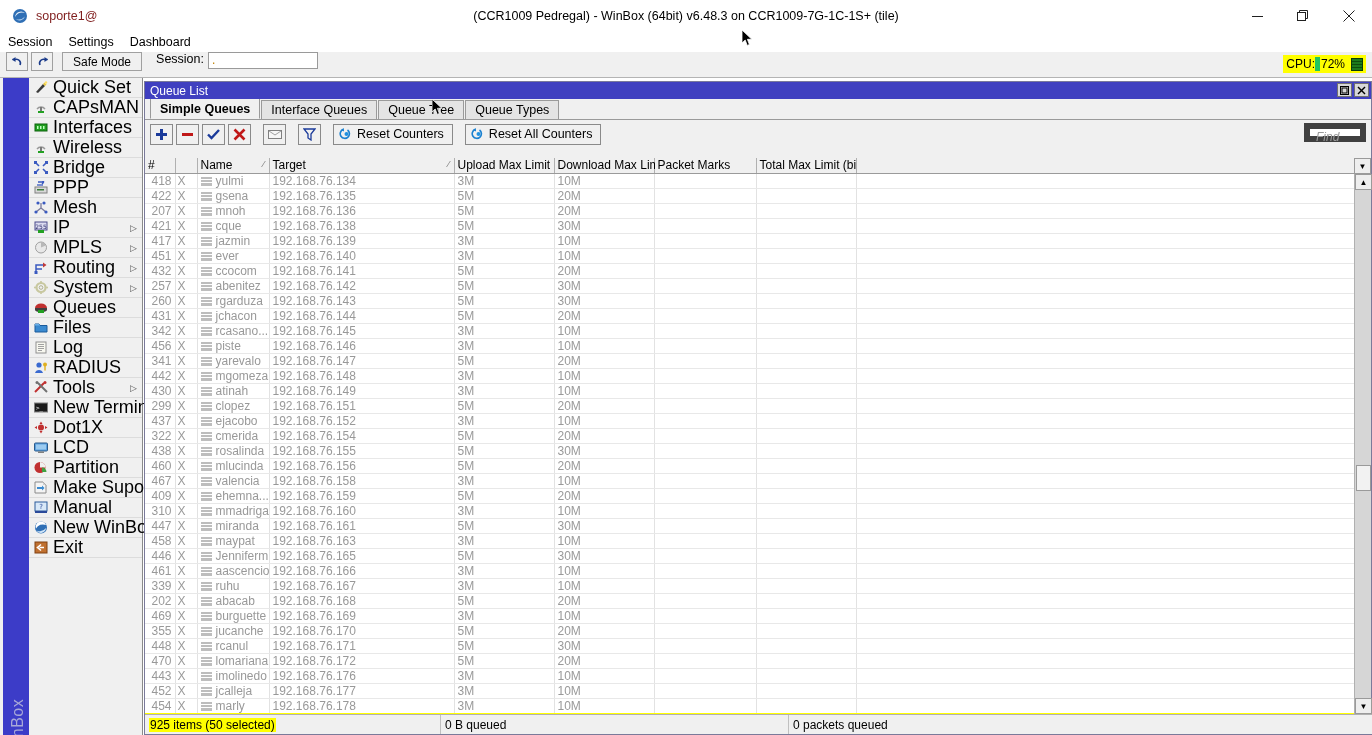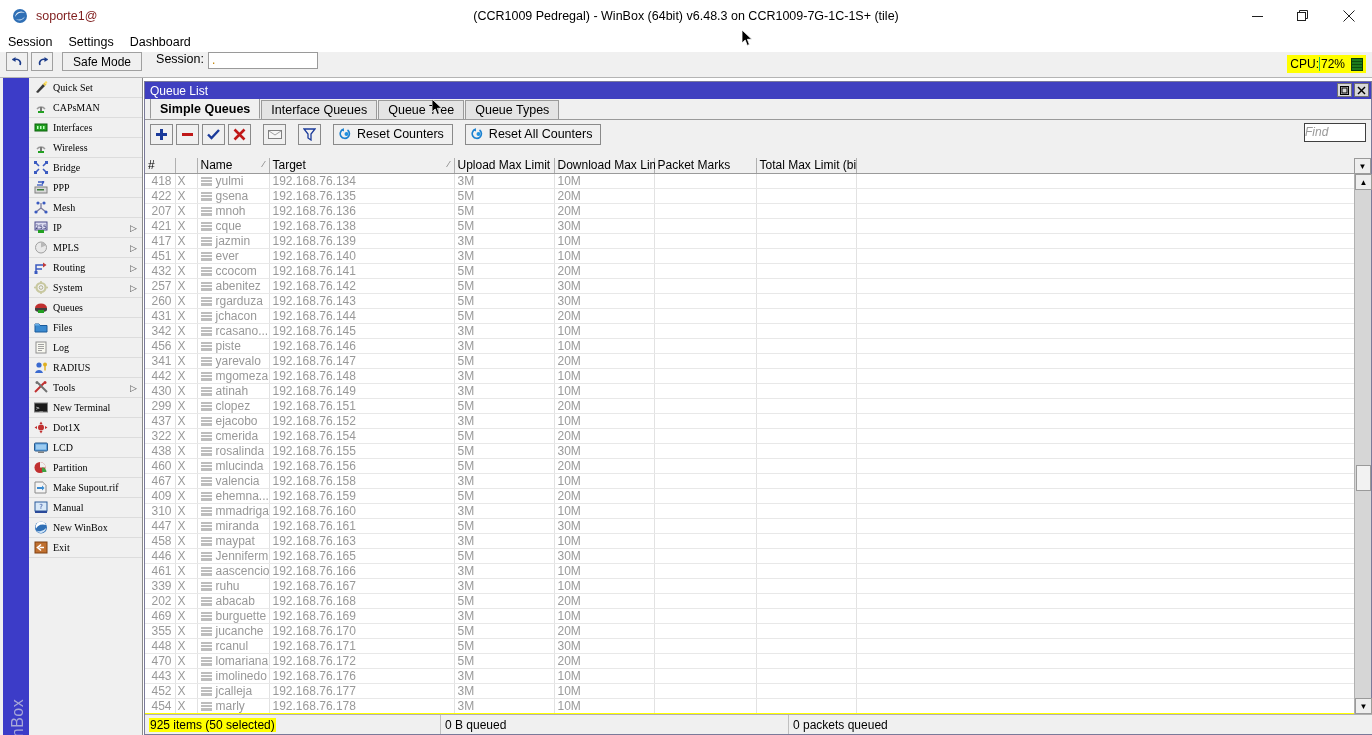--- a/index.html
+++ b/index.html
@@ -60,21 +60,21 @@
   .sess-label { font-size: 12.5px; color: #000; margin-right: 4px; }
   .sess-input {
     width: 110px; height: 17px; background: #ffffff; border: 1px solid #9a9a9a;
     font-size: 12px; color: #c08000; padding-left: 3px; line-height: 15px;
   }
   .cpu-box {
     position: absolute; right: 6px; top: 3px; height: 18px;
     background: #ffff00; display: flex; align-items: center; padding: 0 3px;
     font-size: 12px; color: #000;
   }
-  .cpu-val { color: #000; background: #ffff00; padding: 0 1px; border-left: 1px solid #22c55e;}
+  .cpu-val { color: #000; background: #ffff00; padding: 0 1px; border-left: 5px solid #22c55e;}
   .cpu-bars { width: 12px; height: 13px; margin-left: 5px; background:#1c7a1c;
      background-image: repeating-linear-gradient(to bottom, #1c7a1c 0 2px, #0d4d0d 2px 3px);
      border: 1px solid #0a3a0a; }
 
   
   .sidebar {
     position: absolute; left: 0; top: 78px; width: 143px; height: 657px;
     background: #f0f0f0; border-right: 1px solid #8a8a8a;
   }
   .side-band {
@@ -90,21 +90,21 @@
     font-family: "Liberation Sans", sans-serif;
   }
   .side-list { position: absolute; left: 29px; top: 0; width: 113px; }
   .side-item {
     height: 20px; display: flex; align-items: center;
     border-bottom: 1px solid #dcdcdc; background: #f0f0f0;
     padding-left: 4px; position: relative;
   }
   .side-ico { width: 15px; height: 15px; margin-right: 5px; flex: 0 0 auto;
               display:flex; align-items:center; justify-content:center; }
-  .side-lbl { font-size: 10px; color: #000; white-space: nowrap; font-family: Liberation Serif, serif; }
+  .side-lbl { font-size: 18px; color: #000; white-space: nowrap; }
   .side-arrow { position: absolute; right: 5px; top: 5px; font-size: 9px; color: #555; }
 
   
   .child-win {
     position: absolute; left: 144px; top: 81px; width: 1228px; height: 654px;
     background: #f0f0f0; border: 1px solid #7a7a9a;
   }
   .child-title {
     height: 17px; background: #4040c0; color: #fff;
     display: flex; align-items: center; padding-left: 5px;
@@ -132,22 +132,22 @@
     height: 21px; min-width: 23px; margin-right: 3px;
     background: #f0f0f0; border: 1px solid #8a8a8a;
     display: flex; align-items: center; justify-content: center;
     font-size: 13px; padding: 0 3px;
   }
   .act-btn.wide { padding: 0 8px 0 5px; font-size: 12.5px; }
   .act-btn.gap { margin-left: 9px; }
   .act-lbl { margin-left: 4px; color: #000; font-size: 12.5px; }
   .find-box {
     position: absolute; right: 5px; top: 3px; width: 62px; height: 19px;
-    background: #fff; border: 1px solid #404040; color: #9a9a9a;
-    font-style: italic; font-size: 12px; padding-left: 0; line-height: 17px;
+    background: #fff; border: 6px solid #404040; color: #9a9a9a;
+    font-style: italic; font-size: 12px; padding-left: 6px; line-height: 17px;
   }
 
   
   .tbl-wrap { position: absolute; left: 0; top: 76px; right: 0; bottom: 20px; overflow: hidden; }
   table.q { border-collapse: collapse; width: 1226px; table-layout: fixed; }
   table.q th {
     height: 15px; background: #f0f0f0; font-weight: normal; font-size: 12px;
     color: #000; text-align: left; padding: 0 0 0 3px;
     border-right: 1px solid #b0b0b0; border-bottom: 1px solid #9a9a9a;
     position: relative; white-space: nowrap;

